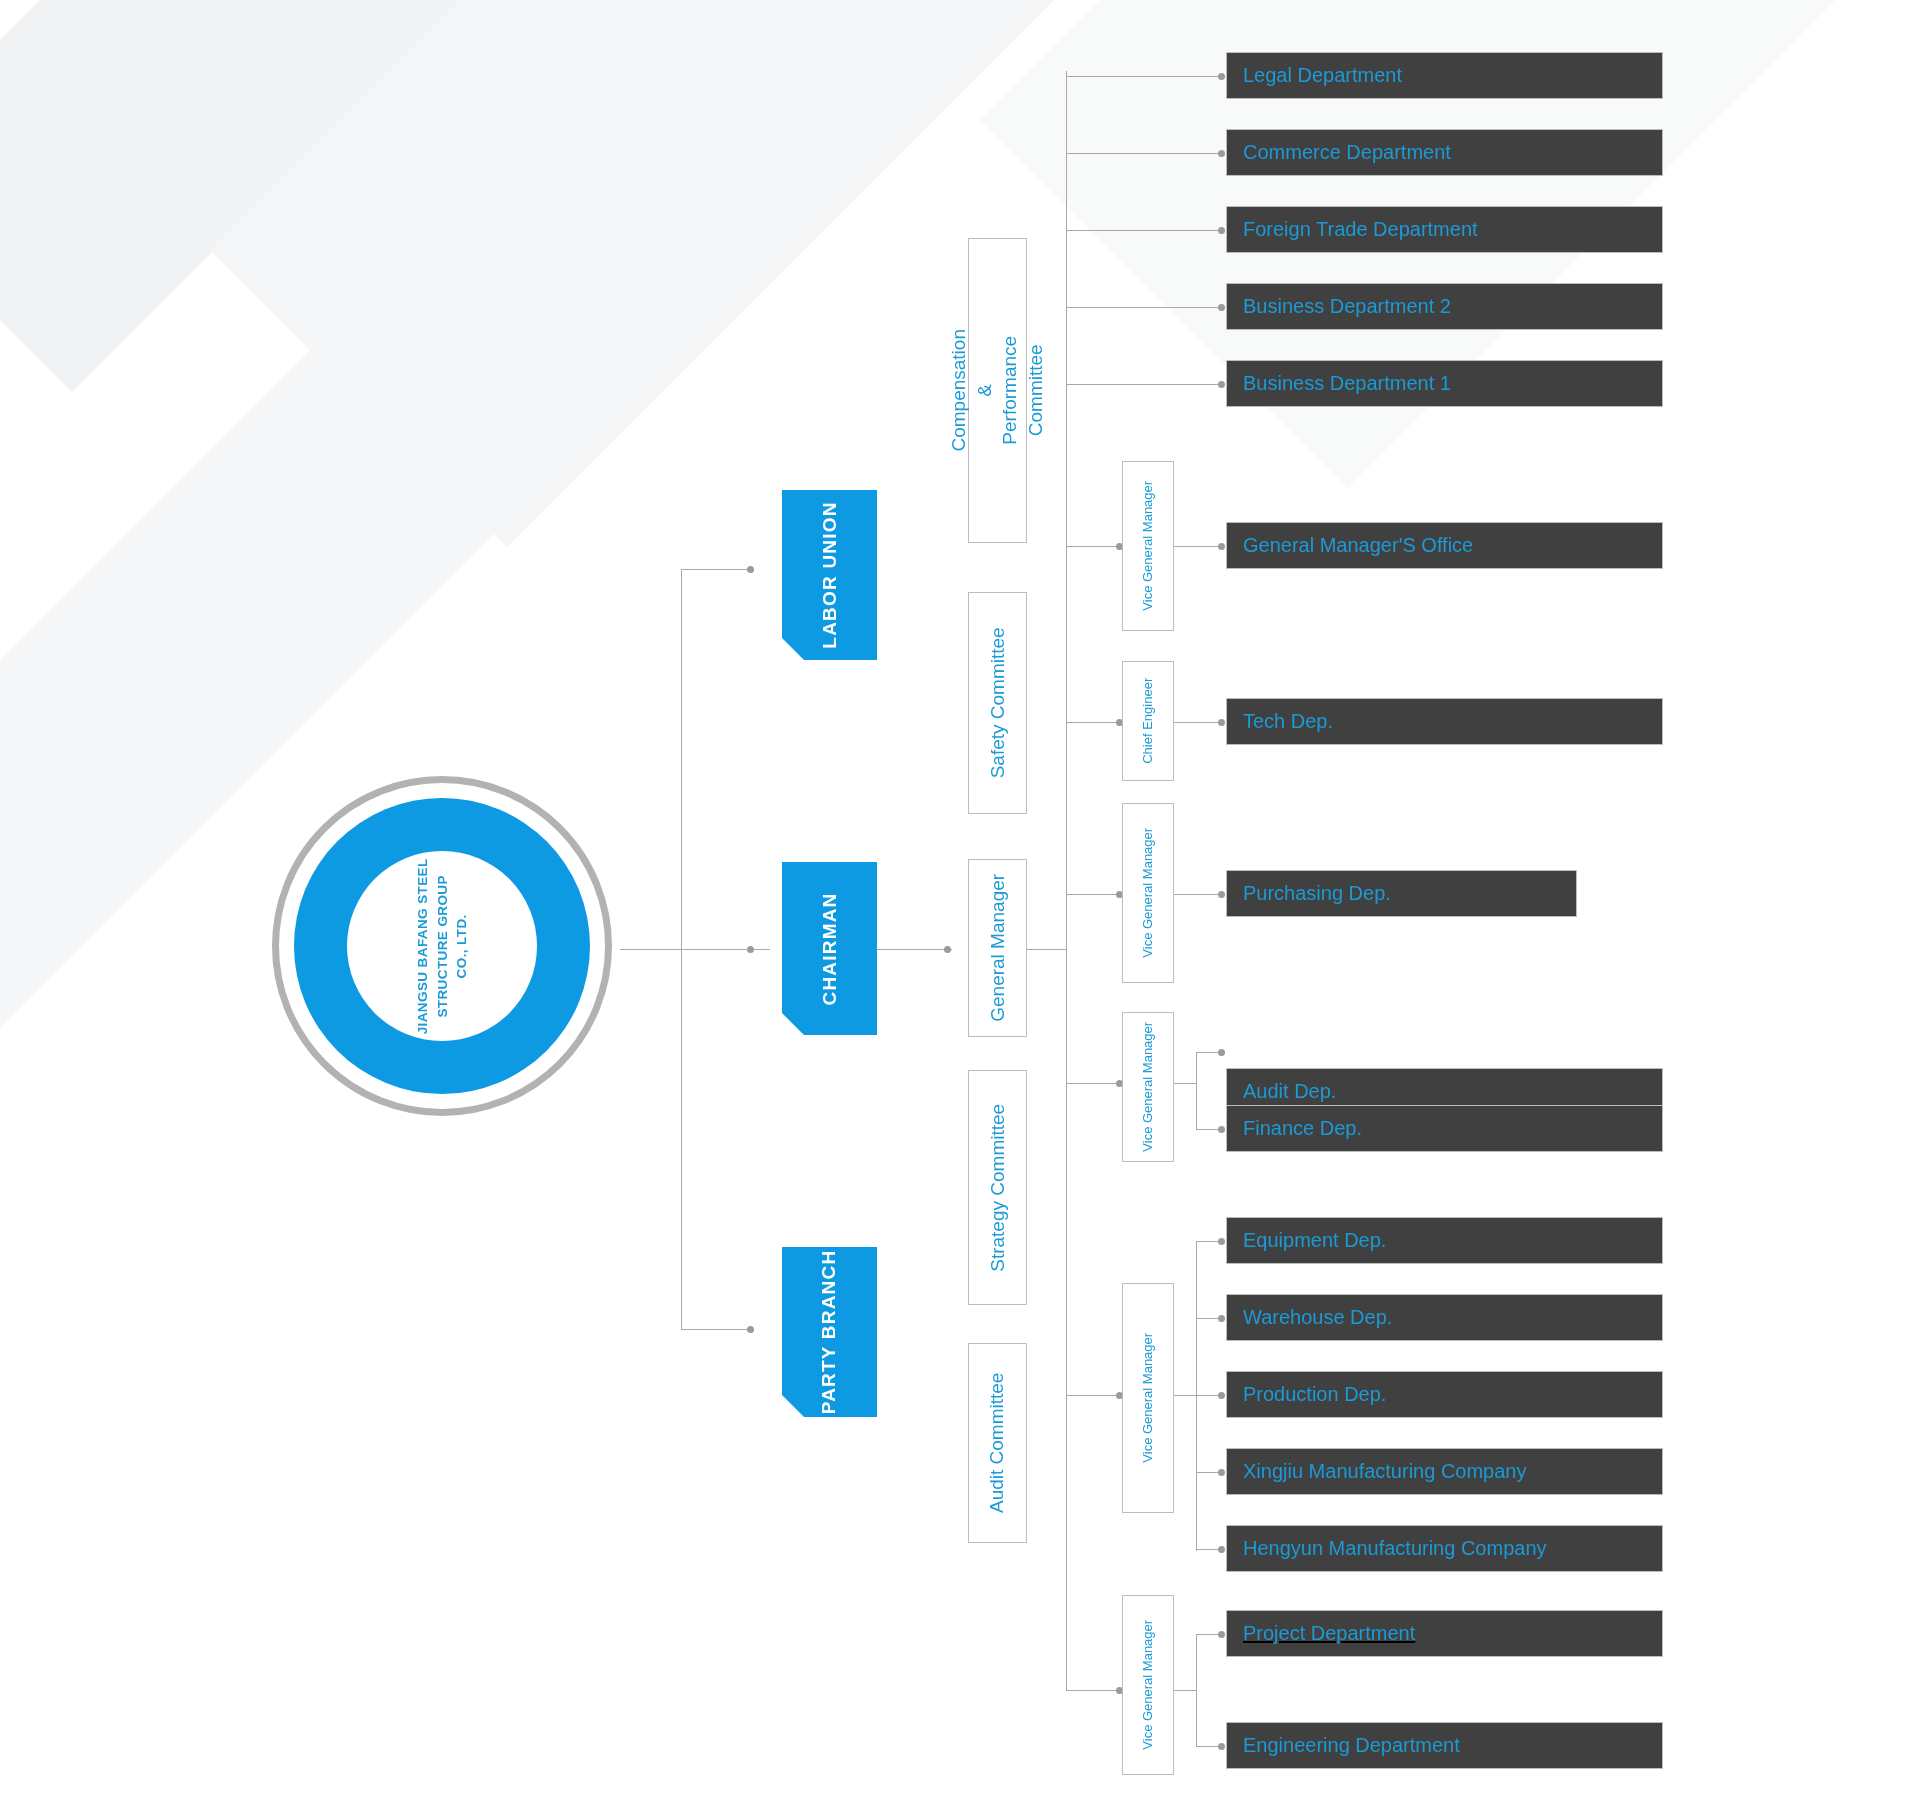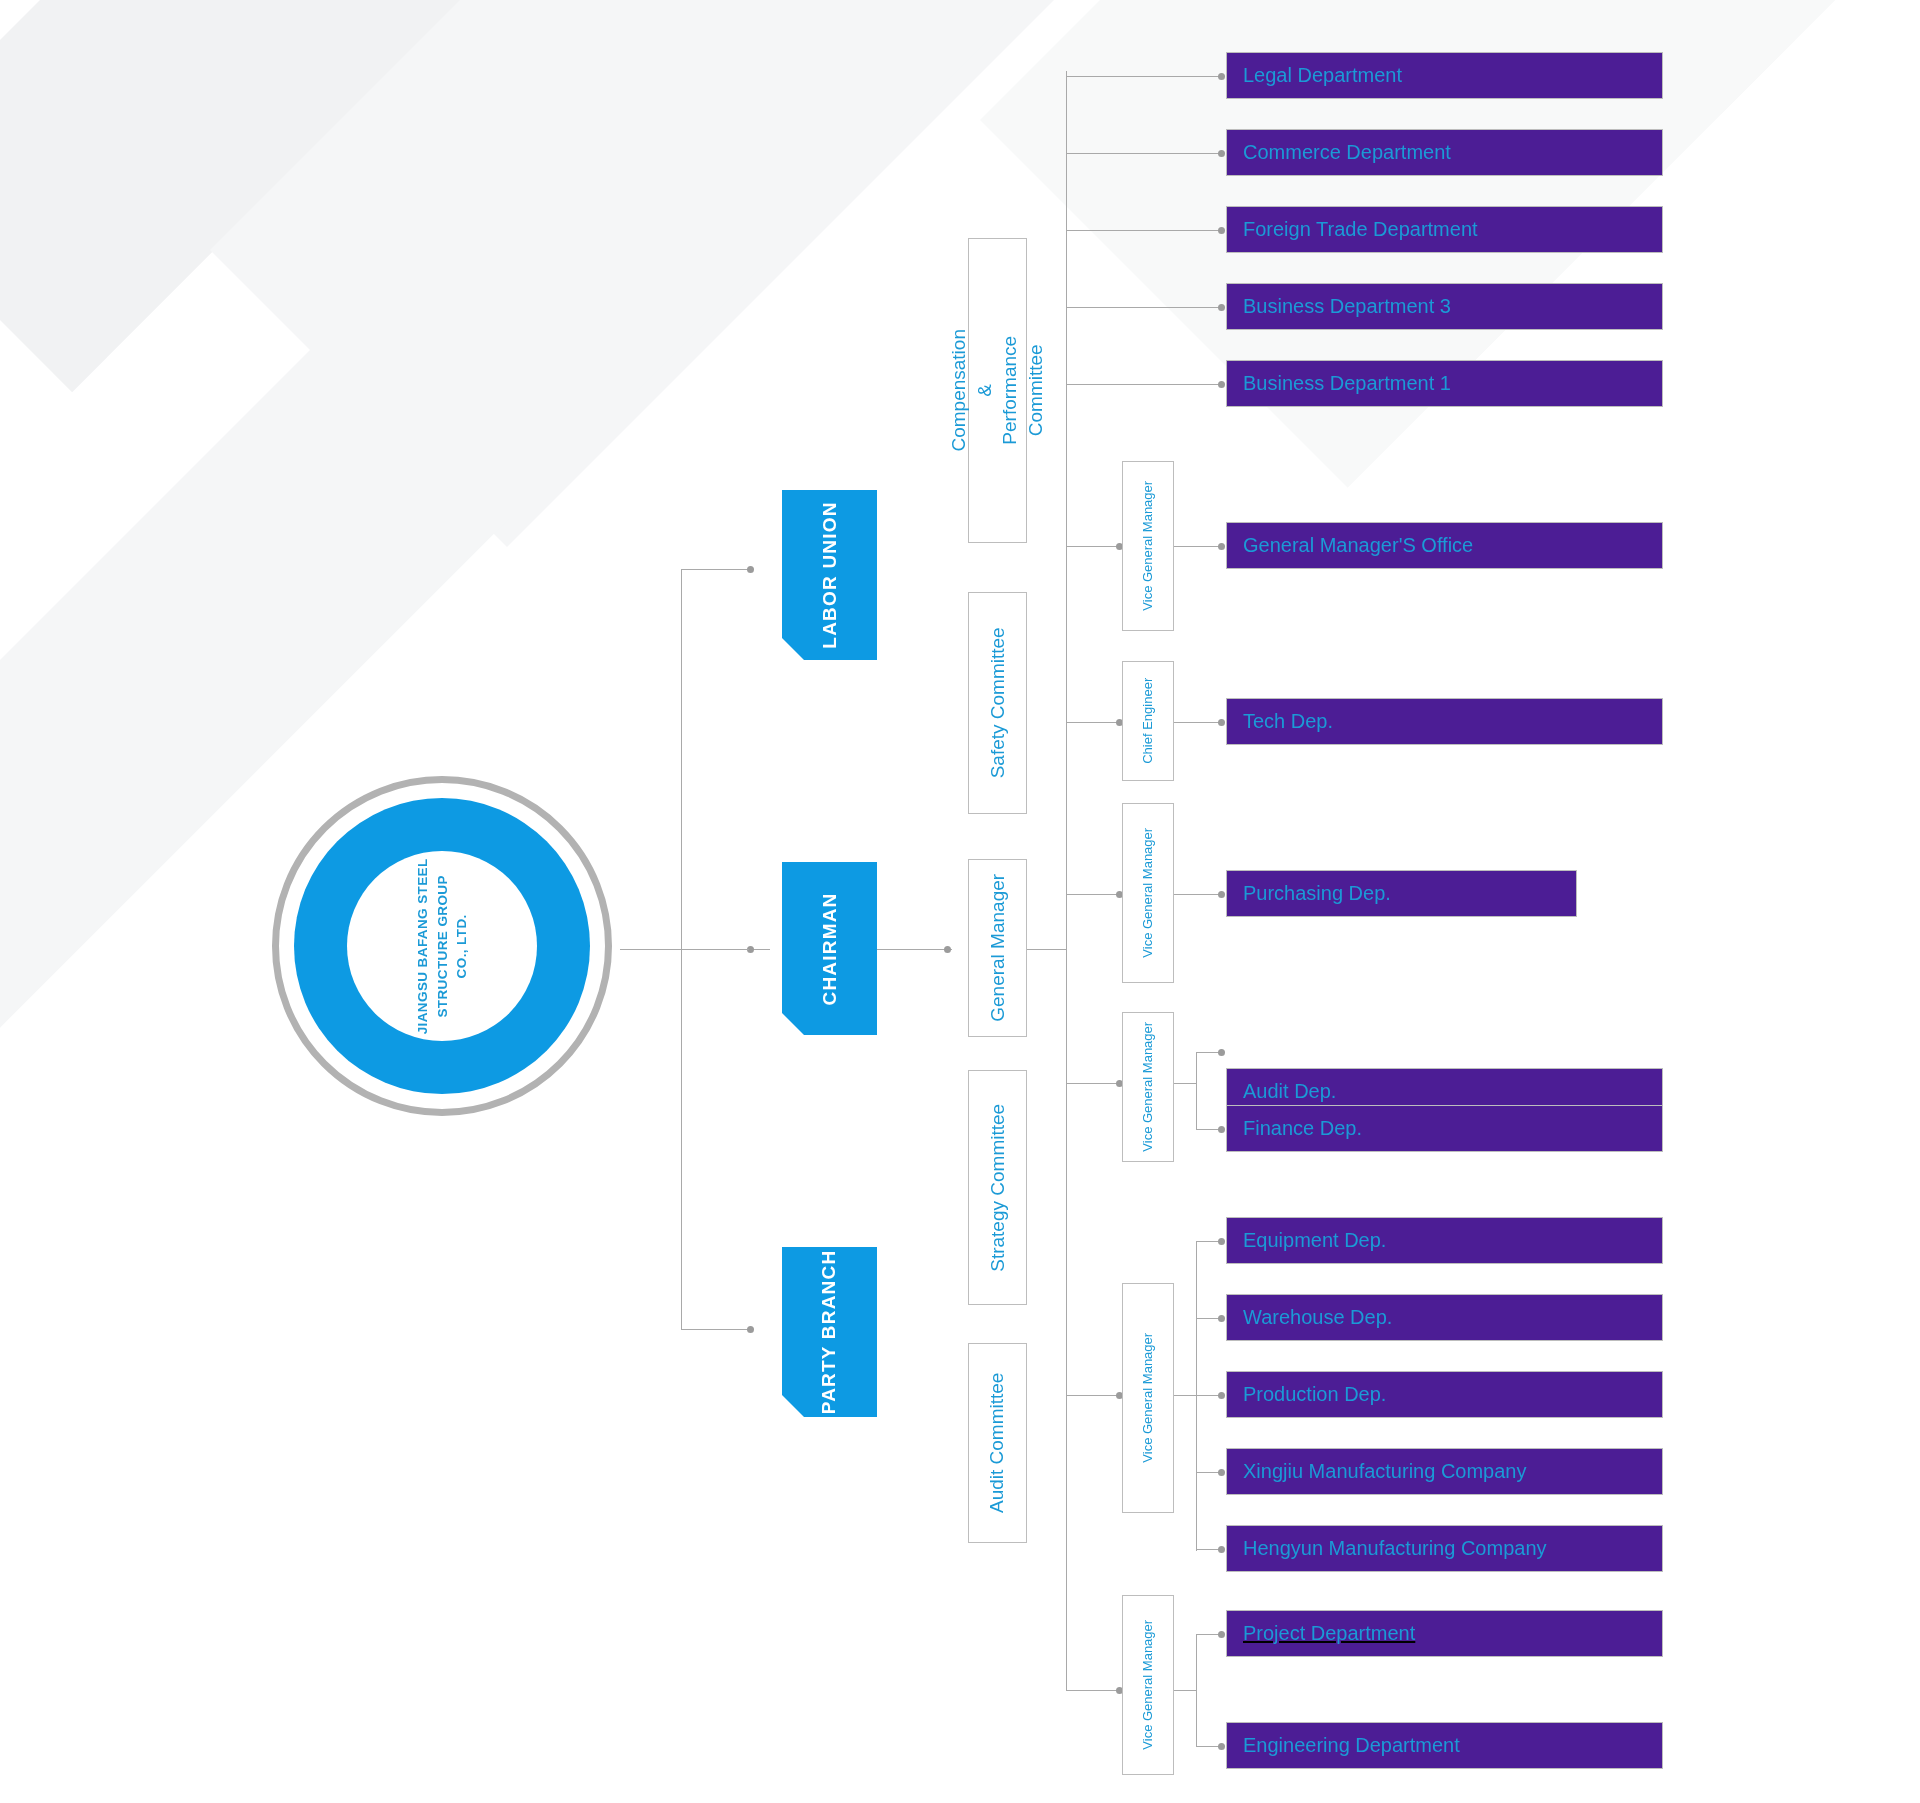--- a/index.html
+++ b/index.html
@@ -62,21 +62,21 @@
   }
   .vbox .vtxt{
     transform:rotate(-90deg);white-space:nowrap;text-align:center;
     color:#1b9ad6;line-height:1.35;
   }
   .vbox.committee .vtxt{font-size:19px;}
   .vbox.role .vtxt{font-size:13px;}
 
   
   .dbox{
-    position:absolute;height:47px;border:1.5px solid #bdbdbd;background:#4c1d95;
+    position:absolute;height:47px;border:1.5px solid #bdbdbd;background:#404040;
     display:flex;align-items:center;box-sizing:border-box;
   }
   .dbox span{
     color:#1b9ad6;font-size:20px;padding-left:16px;white-space:nowrap;
   }
 </style>
 </head>
 <body>
 
 <div id="stage">
@@ -240,21 +240,21 @@
   <div class="dbox" style="left:1226px;top:52px;width:437px;">
     <span>Legal Department</span>
   </div>
   <div class="dbox" style="left:1226px;top:129px;width:437px;">
     <span>Commerce Department</span>
   </div>
   <div class="dbox" style="left:1226px;top:206px;width:437px;">
     <span>Foreign Trade Department</span>
   </div>
   <div class="dbox" style="left:1226px;top:283px;width:437px;">
-    <span>Business Department 3</span>
+    <span>Business Department 2</span>
   </div>
   <div class="dbox" style="left:1226px;top:360px;width:437px;">
     <span>Business Department 1</span>
   </div>
   <div class="dbox" style="left:1226px;top:522px;width:437px;">
     <span>General Manager'S Office</span>
   </div>
   <div class="dbox" style="left:1226px;top:698px;width:437px;">
     <span>Tech Dep.</span>
   </div>

